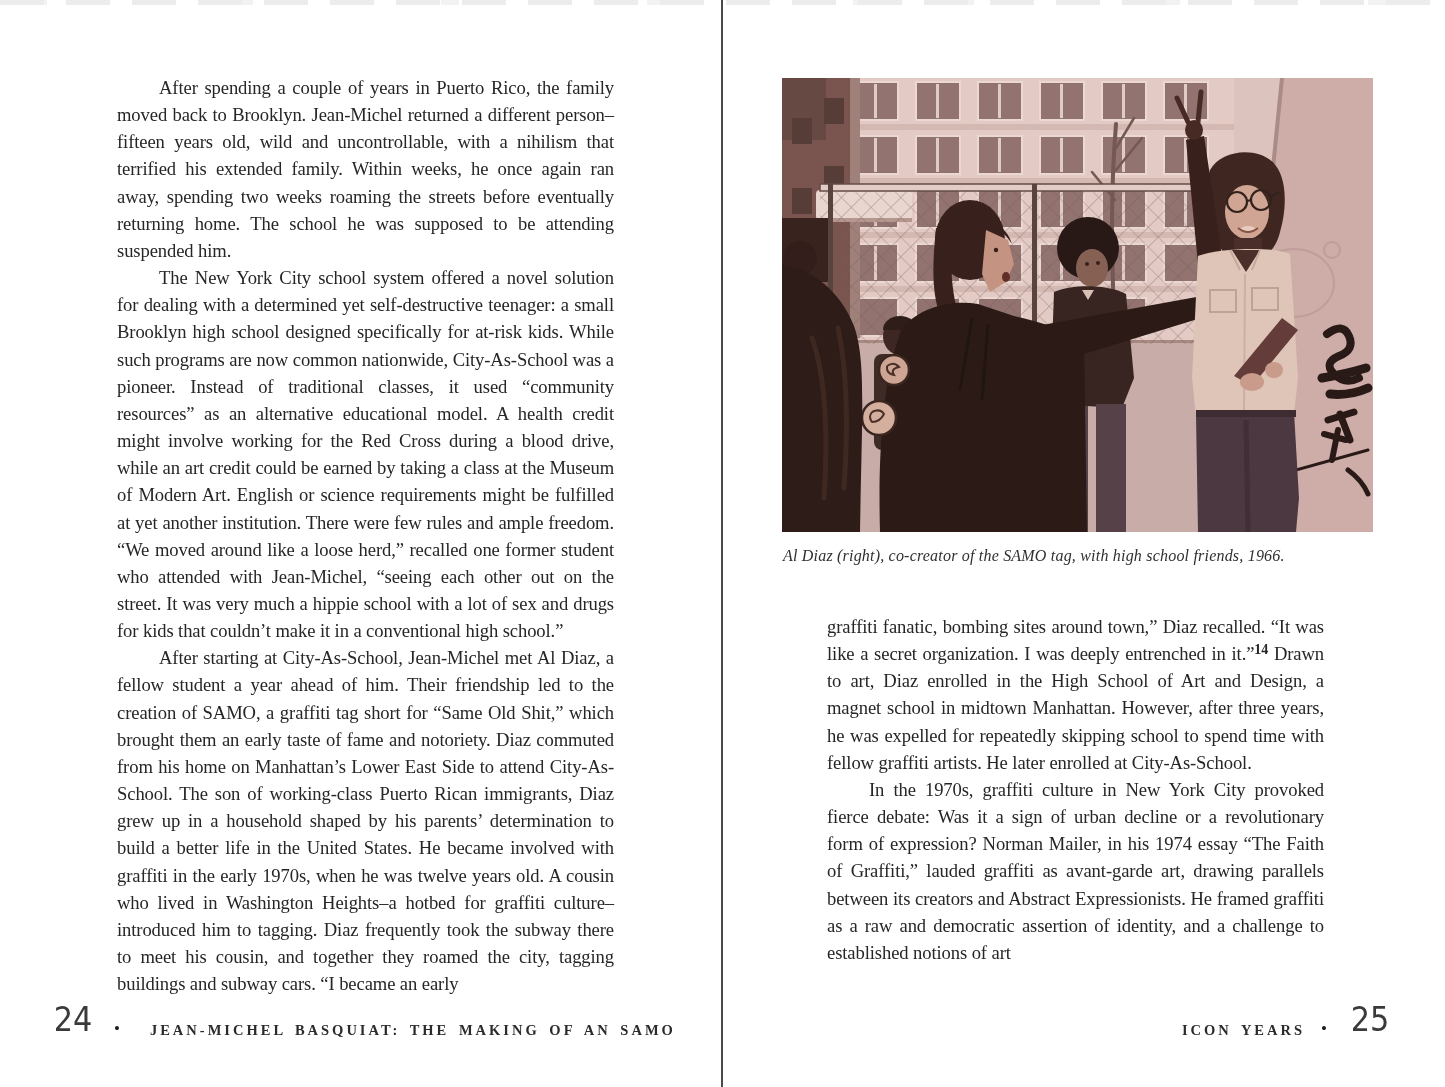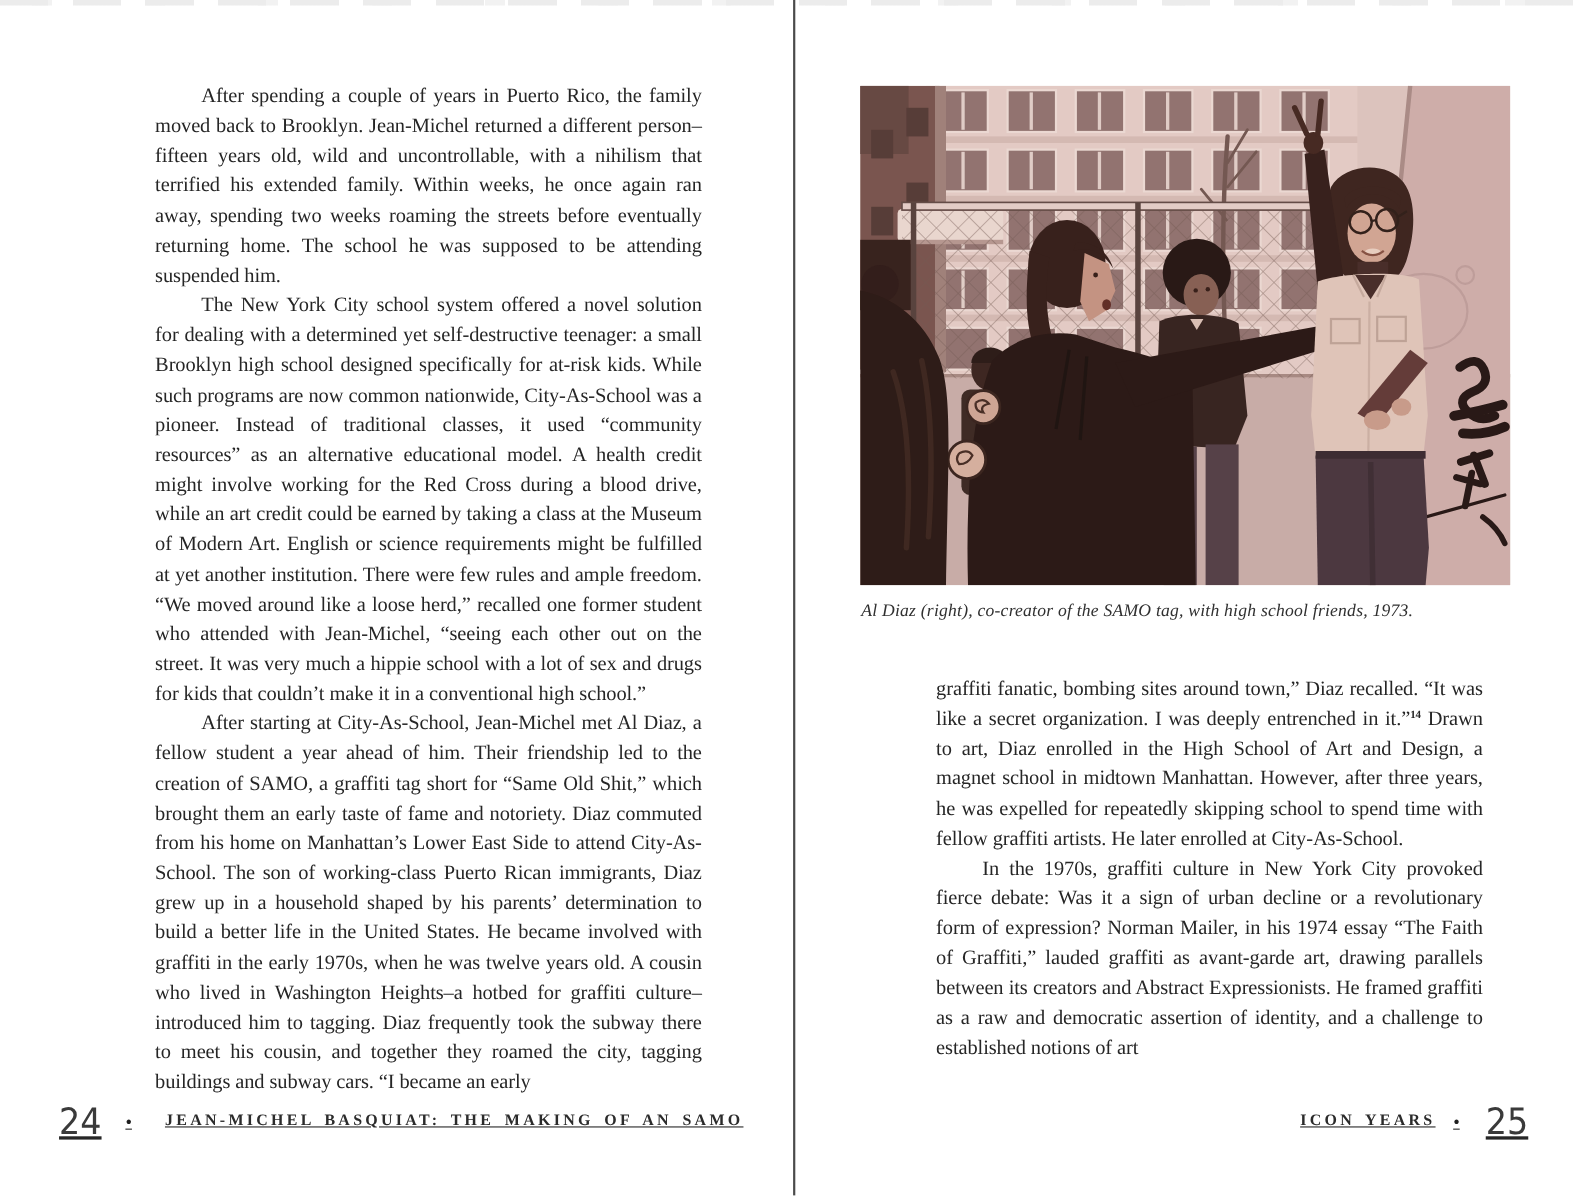--- a/index.html
+++ b/index.html
@@ -19,40 +19,40 @@
       repeating-linear-gradient(90deg,transparent 0 29px,#f2f2f2 29px 47px,transparent 47px 103px);
   }
   .divider{
     position:absolute;left:721px;top:0;width:2px;height:1087px;
     background:#4a4a4a;
   }
   
   .textcol{
     position:absolute;width:497px;
     font-size:18.6px;line-height:27.15px;
-    text-align:justify;letter-spacing:-0.1px;margin-left:24px;
+    text-align:justify;letter-spacing:-0.1px;
   }
   .textcol p{margin:0;text-indent:42px;}
   .textcol p.noindent{text-indent:0;}
   .left-text{left:117px;top:74px;}
   .right-text{left:827px;top:613px;}
-  sup.note{font-size:10px;line-height:0;vertical-align:6px;font-weight:bold;}
+  sup.note{font-size:14px;line-height:0;vertical-align:6px;font-weight:bold;}
   
   .photo{
     position:absolute;left:782px;top:78px;width:591px;height:454px;
     display:block;
   }
   .caption{
     position:absolute;left:783px;top:546px;width:590px;
     font-style:italic;font-size:16px;line-height:20px;color:#303030;
     letter-spacing:0.2px;
   }
   
   .footer{
-    position:absolute;display:flex;align-items:center;text-decoration:underline;
+    position:absolute;display:flex;align-items:flex-end;
   }
   .footer-left{left:52px;top:1000px;}
   .footer-right{right:54px;top:1000px;}
   .folio{
     font-family:"DejaVu Sans","Liberation Sans",sans-serif;
     font-size:33px;font-weight:400;color:#3a3a3a;
     transform:scaleX(.92);
   }
   .runner{
     font-size:14.5px;font-weight:700;color:#2b2b2b;
@@ -268,21 +268,21 @@
     <g>
       <rect x="0" y="140" width="46" height="64" fill="#2a1713"></rect>
       <circle cx="18" cy="180" r="17" fill="#241210"></circle>
       <path d="M0 186 C30 192 58 212 72 248 C84 282 80 330 78 454 L0 454 Z" fill="#1f100c"></path>
       <path d="M30 260 C44 300 46 360 42 420 M56 250 C66 296 66 352 62 410" stroke="#43291f" stroke-width="5" opacity="0.5" fill="none" stroke-linecap="round"></path>
     </g>
 
     <rect x="0" y="0" width="591" height="454" fill="#e7b4aa" opacity="0.08"></rect>
   </svg>
 
-  <div class="caption">Al Diaz (right), co-creator of the SAMO tag, with high school friends, 1973.</div>
+  <div class="caption">Al Diaz (right), co-creator of the SAMO tag, with high school friends, 1966.</div>
 
   <div class="textcol right-text">
     <p class="noindent"><span>graffiti fanatic, bombing sites around town,” Diaz recalled. “It was like a secret organization. I was deeply entrenched in it.”</span><sup class="note">14</sup><span> Drawn to art, Diaz enrolled in the High School of Art and Design, a magnet school in midtown Manhattan. However, after three years, he was expelled for repeatedly skipping school to spend time with fellow graffiti artists. He later enrolled at City-As-School.</span></p>
     <p>In the 1970s, graffiti culture in New York City provoked fierce debate: Was it a sign of urban decline or a revolutionary form of expression? Norman Mailer, in his 1974 essay “The Faith of Graffiti,” lauded graffiti as avant-garde art, drawing parallels between its creators and Abstract Expressionists. He framed graffiti as a raw and democratic assertion of identity, and a challenge to established notions of art</p>
   </div>
 
   <div class="footer footer-right">
     <span class="runner">ICON YEARS</span>
     <span class="bullet">•</span>
     <span class="folio">25</span>

